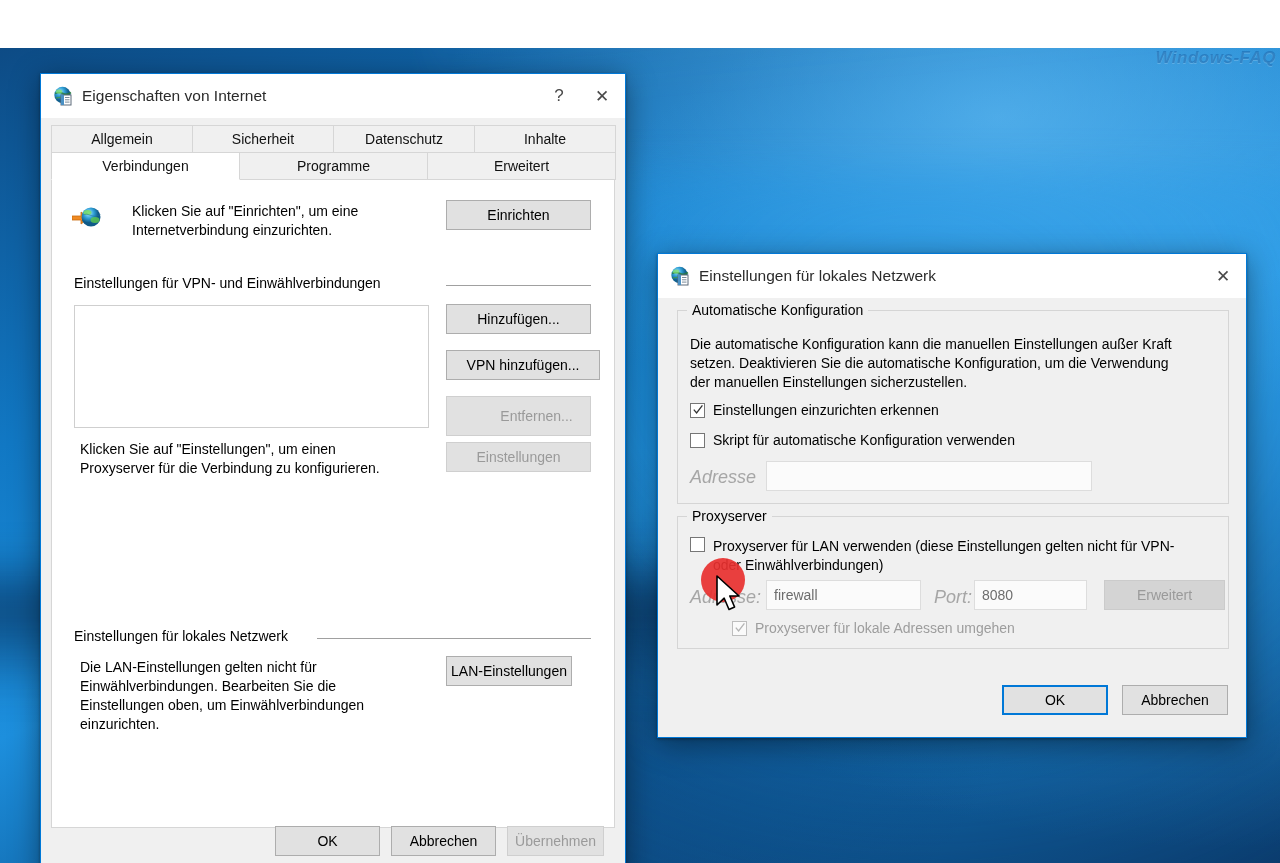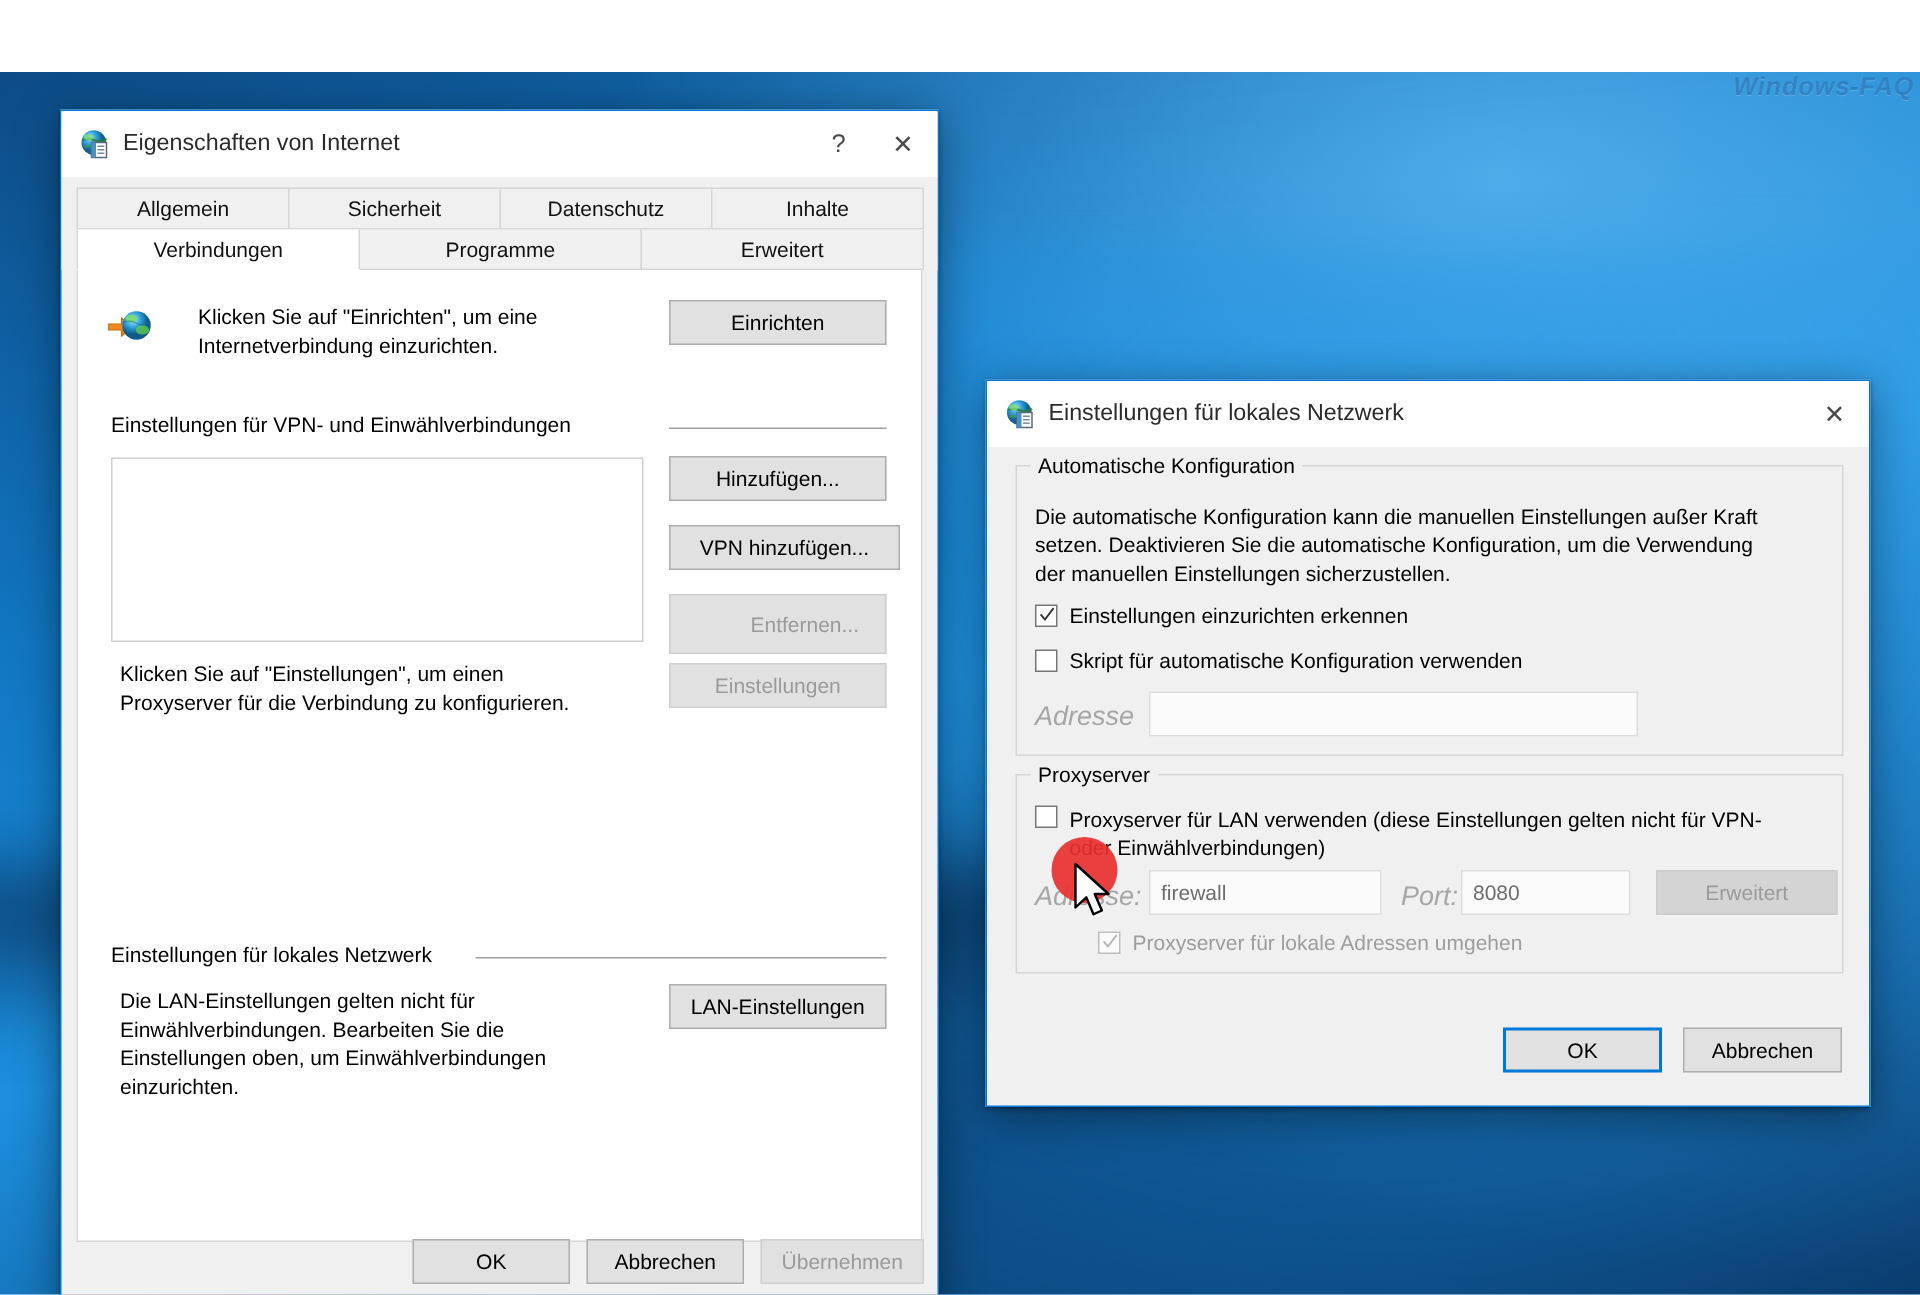--- a/index.html
+++ b/index.html
@@ -293,27 +293,27 @@
 
       <div class="grouplabel" style="position:absolute; left:22px; top:448px;">Einstellungen für lokales Netzwerk</div>
       <div class="rule" style="position:absolute; left:265px; top:458px; width:274px;"></div>
 
       <div class="para" style="position:absolute; left:28px; top:478px; width:360px;">
         <div>Die LAN-Einstellungen gelten nicht für</div>
         <div>Einwählverbindungen. Bearbeiten Sie die</div>
         <div>Einstellungen oben, um Einwählverbindungen</div>
         <div>einzurichten.</div>
       </div>
-      <div class="btn" style="position:absolute; left:394px; top:476px; width:145px; height:30px;">LAN-Einstellungen</div>
+      <div class="btn" style="position:absolute; left:394px; top:476px; width:126px; height:30px;">LAN-Einstellungen</div>
     </div>
 
     <div style="position:absolute; left:0; bottom:0; width:100%; height:66px;">
       <div class="btn" style="position:absolute; left:234px; top:14px; width:105px; height:30px;">OK</div>
       <div class="btn" style="position:absolute; left:350px; top:14px; width:105px; height:30px;">Abbrechen</div>
-      <div class="btn disabled" style="position:absolute; left:466px; top:14px; width:109px; height:30px;">
+      <div class="btn disabled" style="position:absolute; left:466px; top:14px; width:97px; height:30px;">
         <span>Übernehmen</span>
       </div>
     </div>
   </div>
 
   <div class="dialog" id="dlg-lan" style="left:657px; top:205px; width:590px; height:485px;">
 
     <div class="titlebar">
       <svg class="title-icon" viewBox="0 0 20 20">
         <defs>

